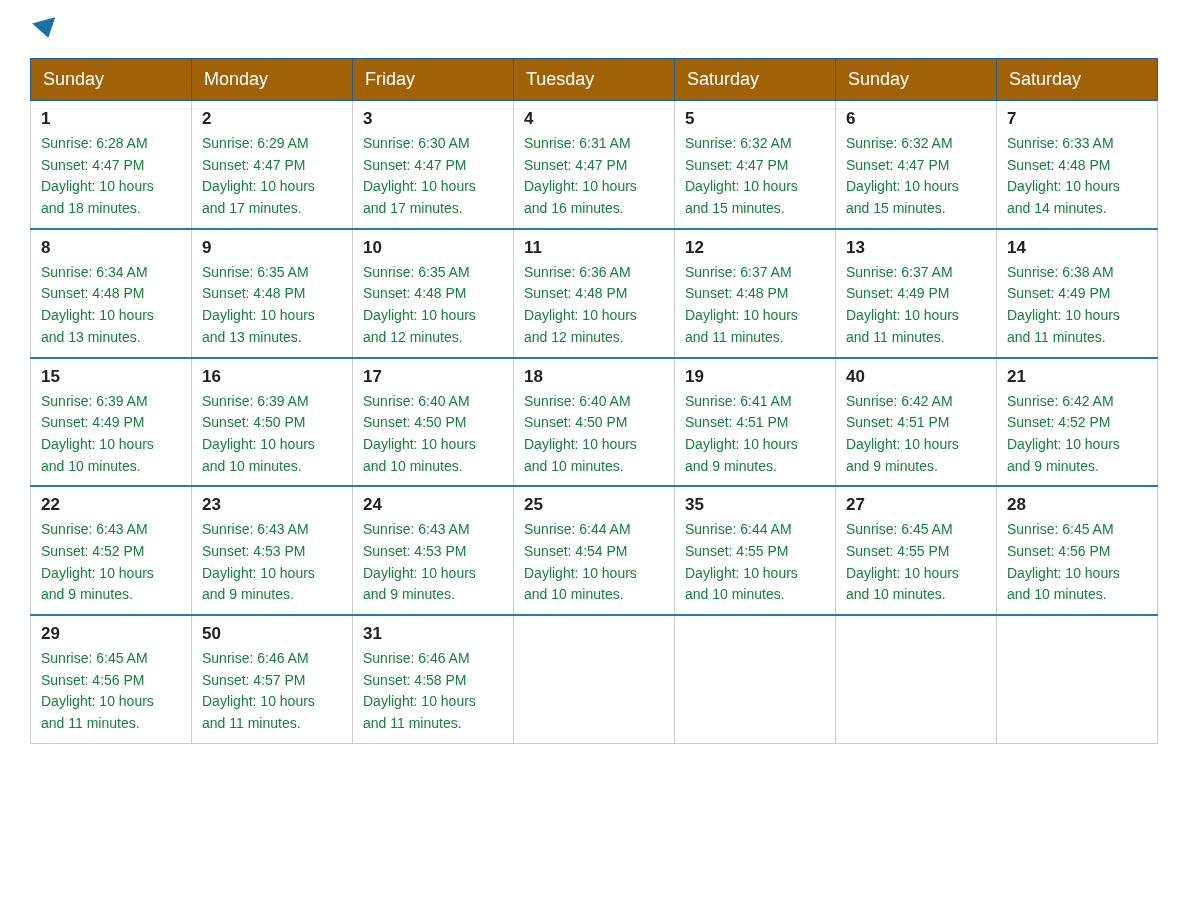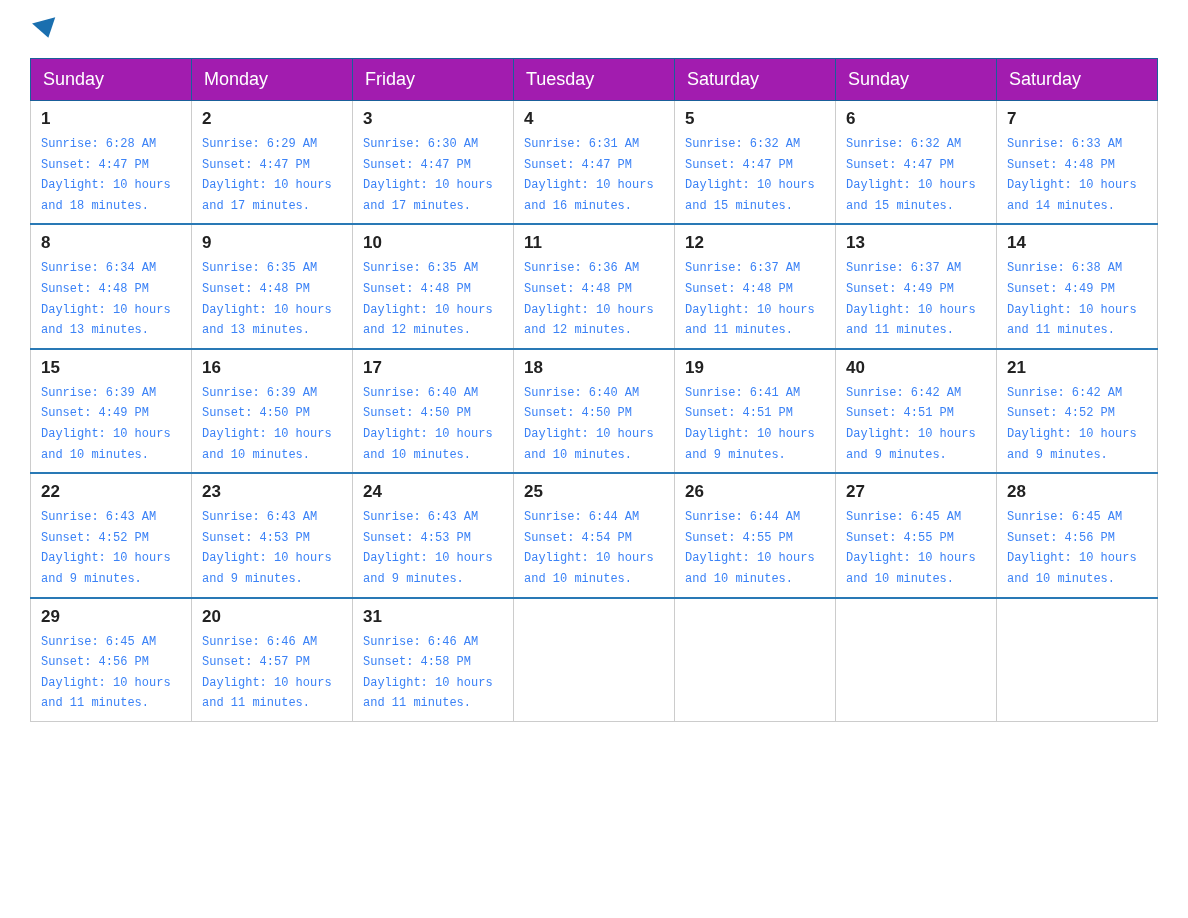--- a/index.html
+++ b/index.html
@@ -58,21 +58,21 @@
       font-size: 22px;
       color: #444;
       margin-top: 4px;
     }
     .calendar {
       width: 100%;
       border-collapse: collapse;
       border: 1px solid #999;
     }
     .calendar th {
-      background-color: #a21caf;
+      background-color: #a16207;
       color: #fff;
       font-size: 18px;
       font-weight: normal;
       padding: 10px 12px;
       text-align: left;
       border: 1px solid #1a5f9a;
     }
     .calendar td {
       vertical-align: top;
       padding: 8px 10px;
@@ -85,24 +85,23 @@
       border-top: 2px solid #2979b5;
     }
     .day-number {
       font-size: 17px;
       font-weight: bold;
       color: #222;
       margin-bottom: 4px;
       display: block;
     }
     .day-info {
-      font-size: 12px;
-      color: #3b82f6;
+      font-size: 14px;
+      color: #15803d;
       line-height: 1.55;
-      font-family: Liberation Mono, monospace;
     }
     .empty-cell {
       background: #fff;
     }
   </style>
 </head>
 <body>
 
 <div class="header">
   <div class="logo">
@@ -232,39 +231,39 @@
         </td>
         <td>
           <span class="day-number">24</span>
           <span class="day-info">Sunrise: 6:43 AM<br>Sunset: 4:53 PM<br>Daylight: 10 hours and 9 minutes.</span>
         </td>
         <td>
           <span class="day-number">25</span>
           <span class="day-info">Sunrise: 6:44 AM<br>Sunset: 4:54 PM<br>Daylight: 10 hours and 10 minutes.</span>
         </td>
         <td>
-          <span class="day-number">26</span>
+          <span class="day-number">35</span>
           <span class="day-info">Sunrise: 6:44 AM<br>Sunset: 4:55 PM<br>Daylight: 10 hours and 10 minutes.</span>
         </td>
         <td>
           <span class="day-number">27</span>
           <span class="day-info">Sunrise: 6:45 AM<br>Sunset: 4:55 PM<br>Daylight: 10 hours and 10 minutes.</span>
         </td>
         <td>
           <span class="day-number">28</span>
           <span class="day-info">Sunrise: 6:45 AM<br>Sunset: 4:56 PM<br>Daylight: 10 hours and 10 minutes.</span>
         </td>
       </tr>
       <tr>
         <td>
           <span class="day-number">29</span>
           <span class="day-info">Sunrise: 6:45 AM<br>Sunset: 4:56 PM<br>Daylight: 10 hours and 11 minutes.</span>
         </td>
         <td>
-          <span class="day-number">20</span>
+          <span class="day-number">50</span>
           <span class="day-info">Sunrise: 6:46 AM<br>Sunset: 4:57 PM<br>Daylight: 10 hours and 11 minutes.</span>
         </td>
         <td>
           <span class="day-number">31</span>
           <span class="day-info">Sunrise: 6:46 AM<br>Sunset: 4:58 PM<br>Daylight: 10 hours and 11 minutes.</span>
         </td>
         <td class="empty-cell"></td>
         <td class="empty-cell"></td>
         <td class="empty-cell"></td>
         <td class="empty-cell"></td>

